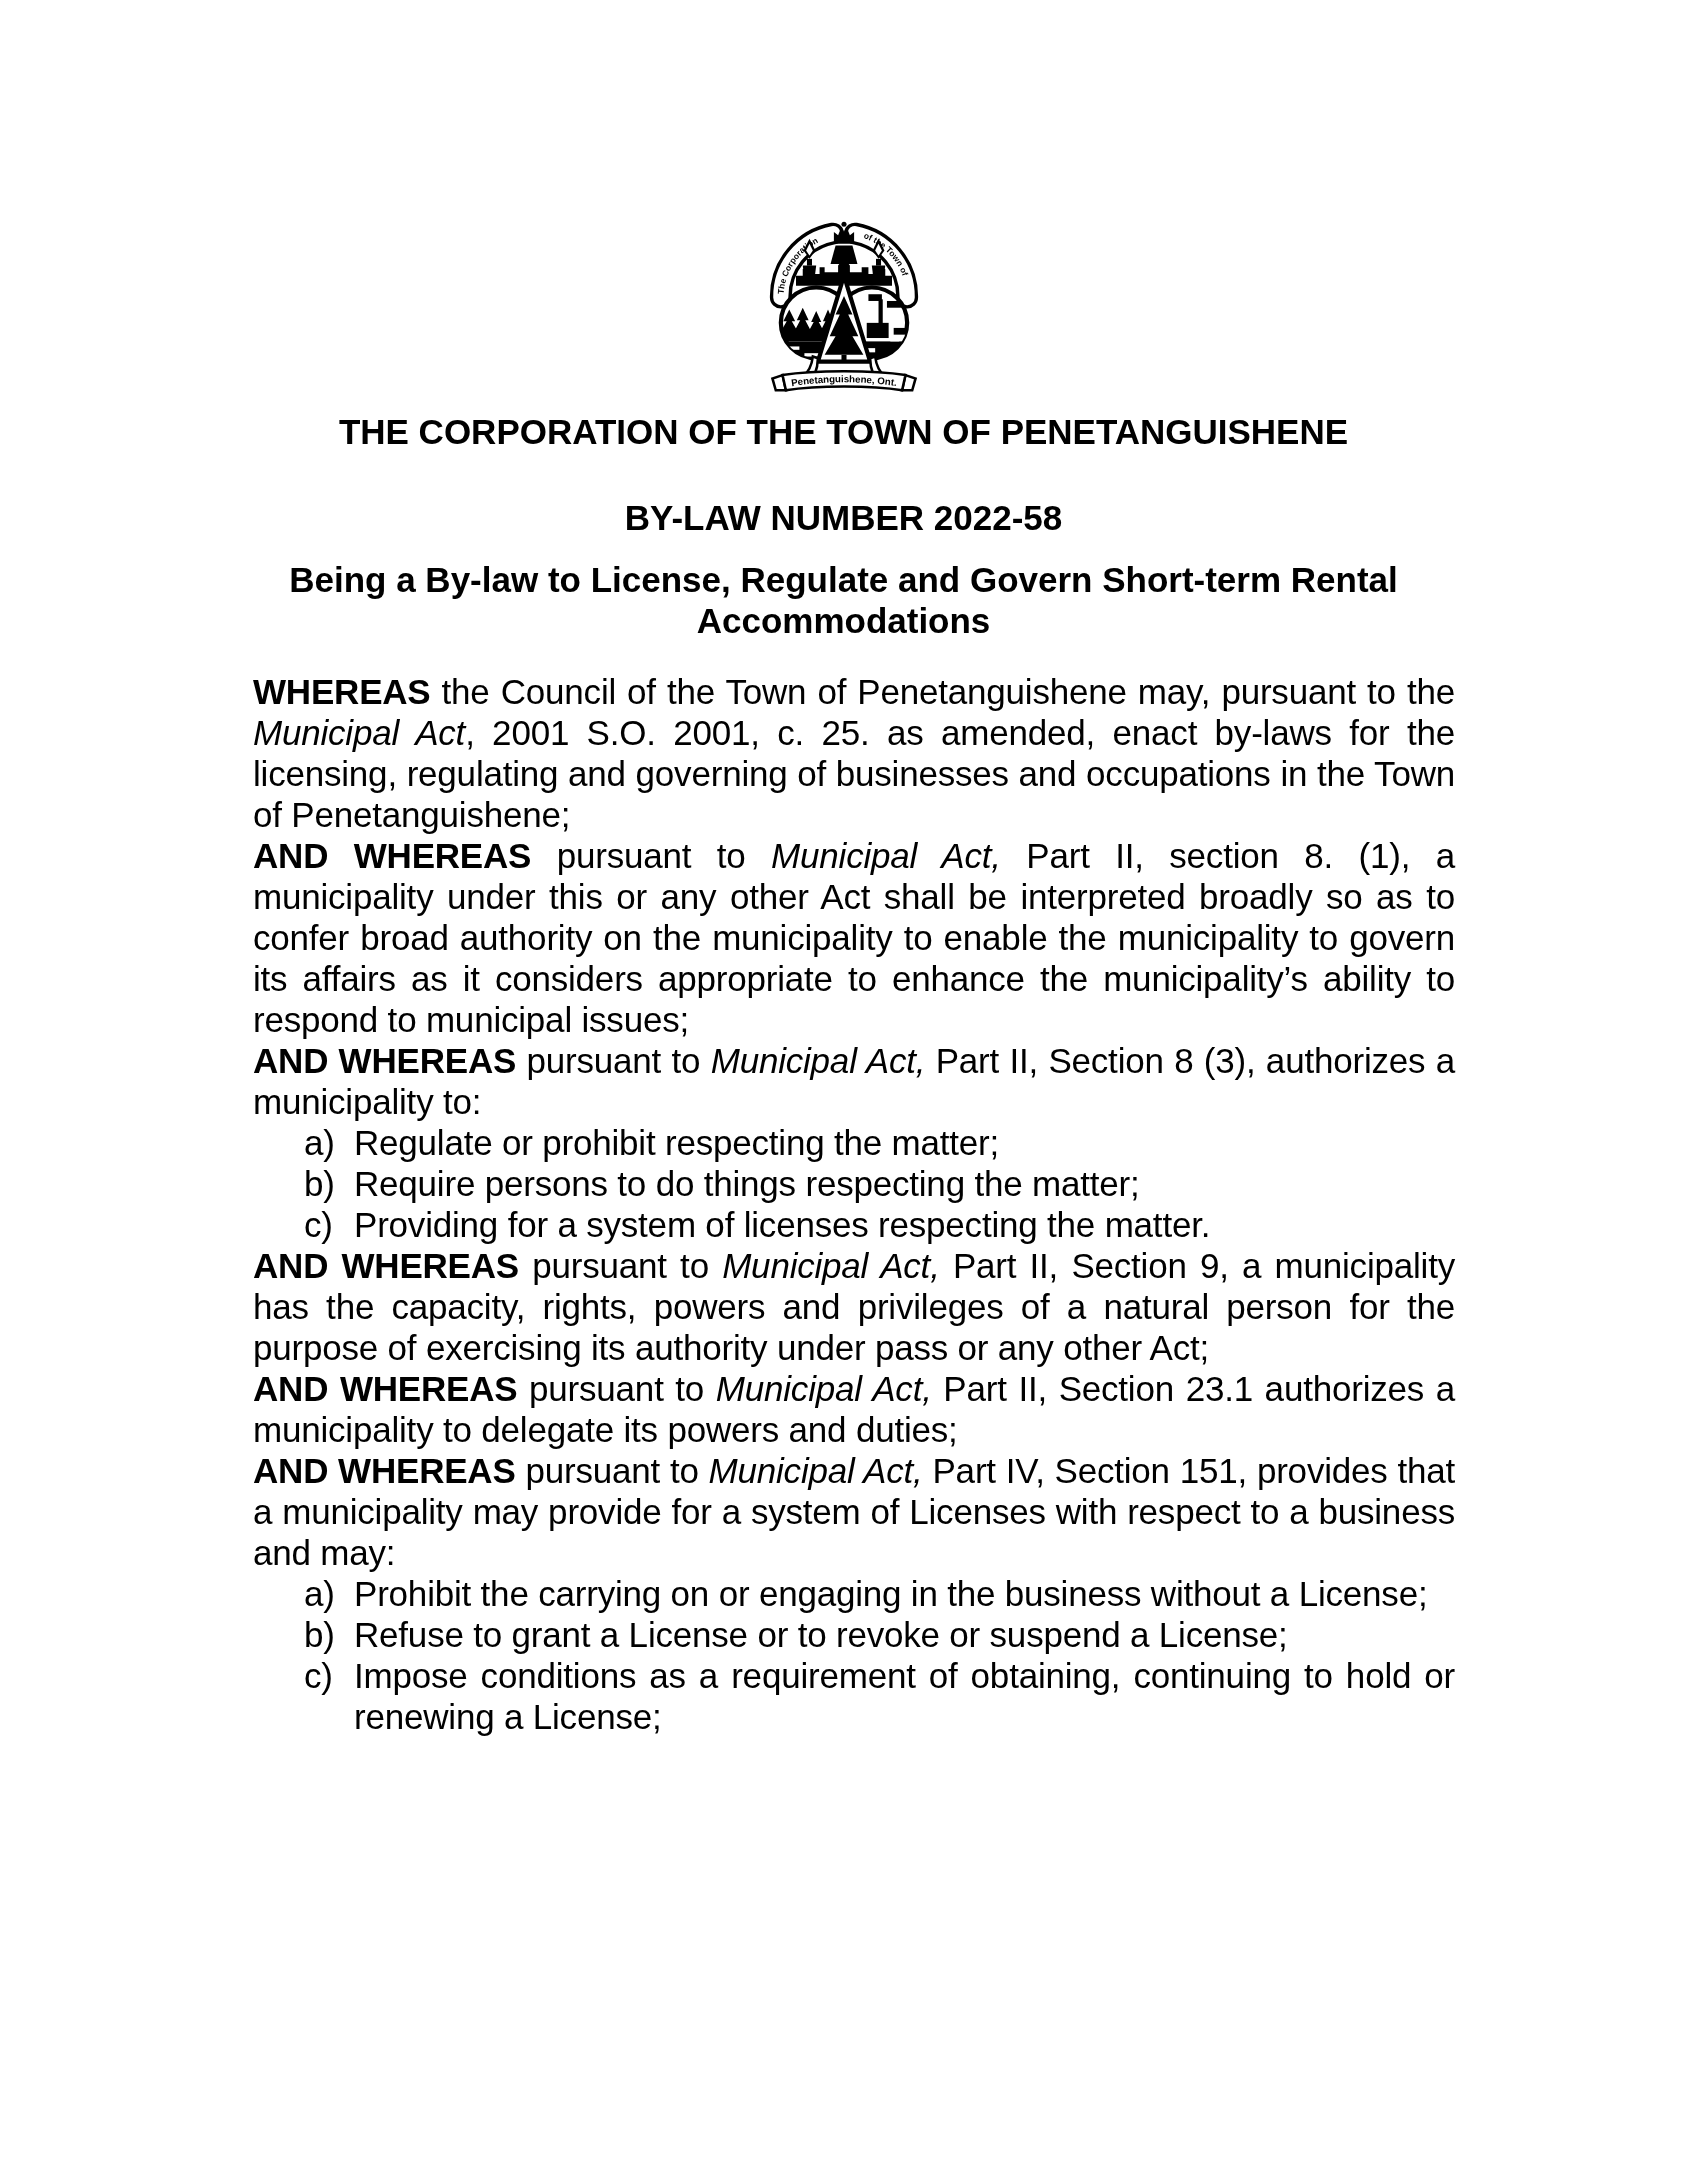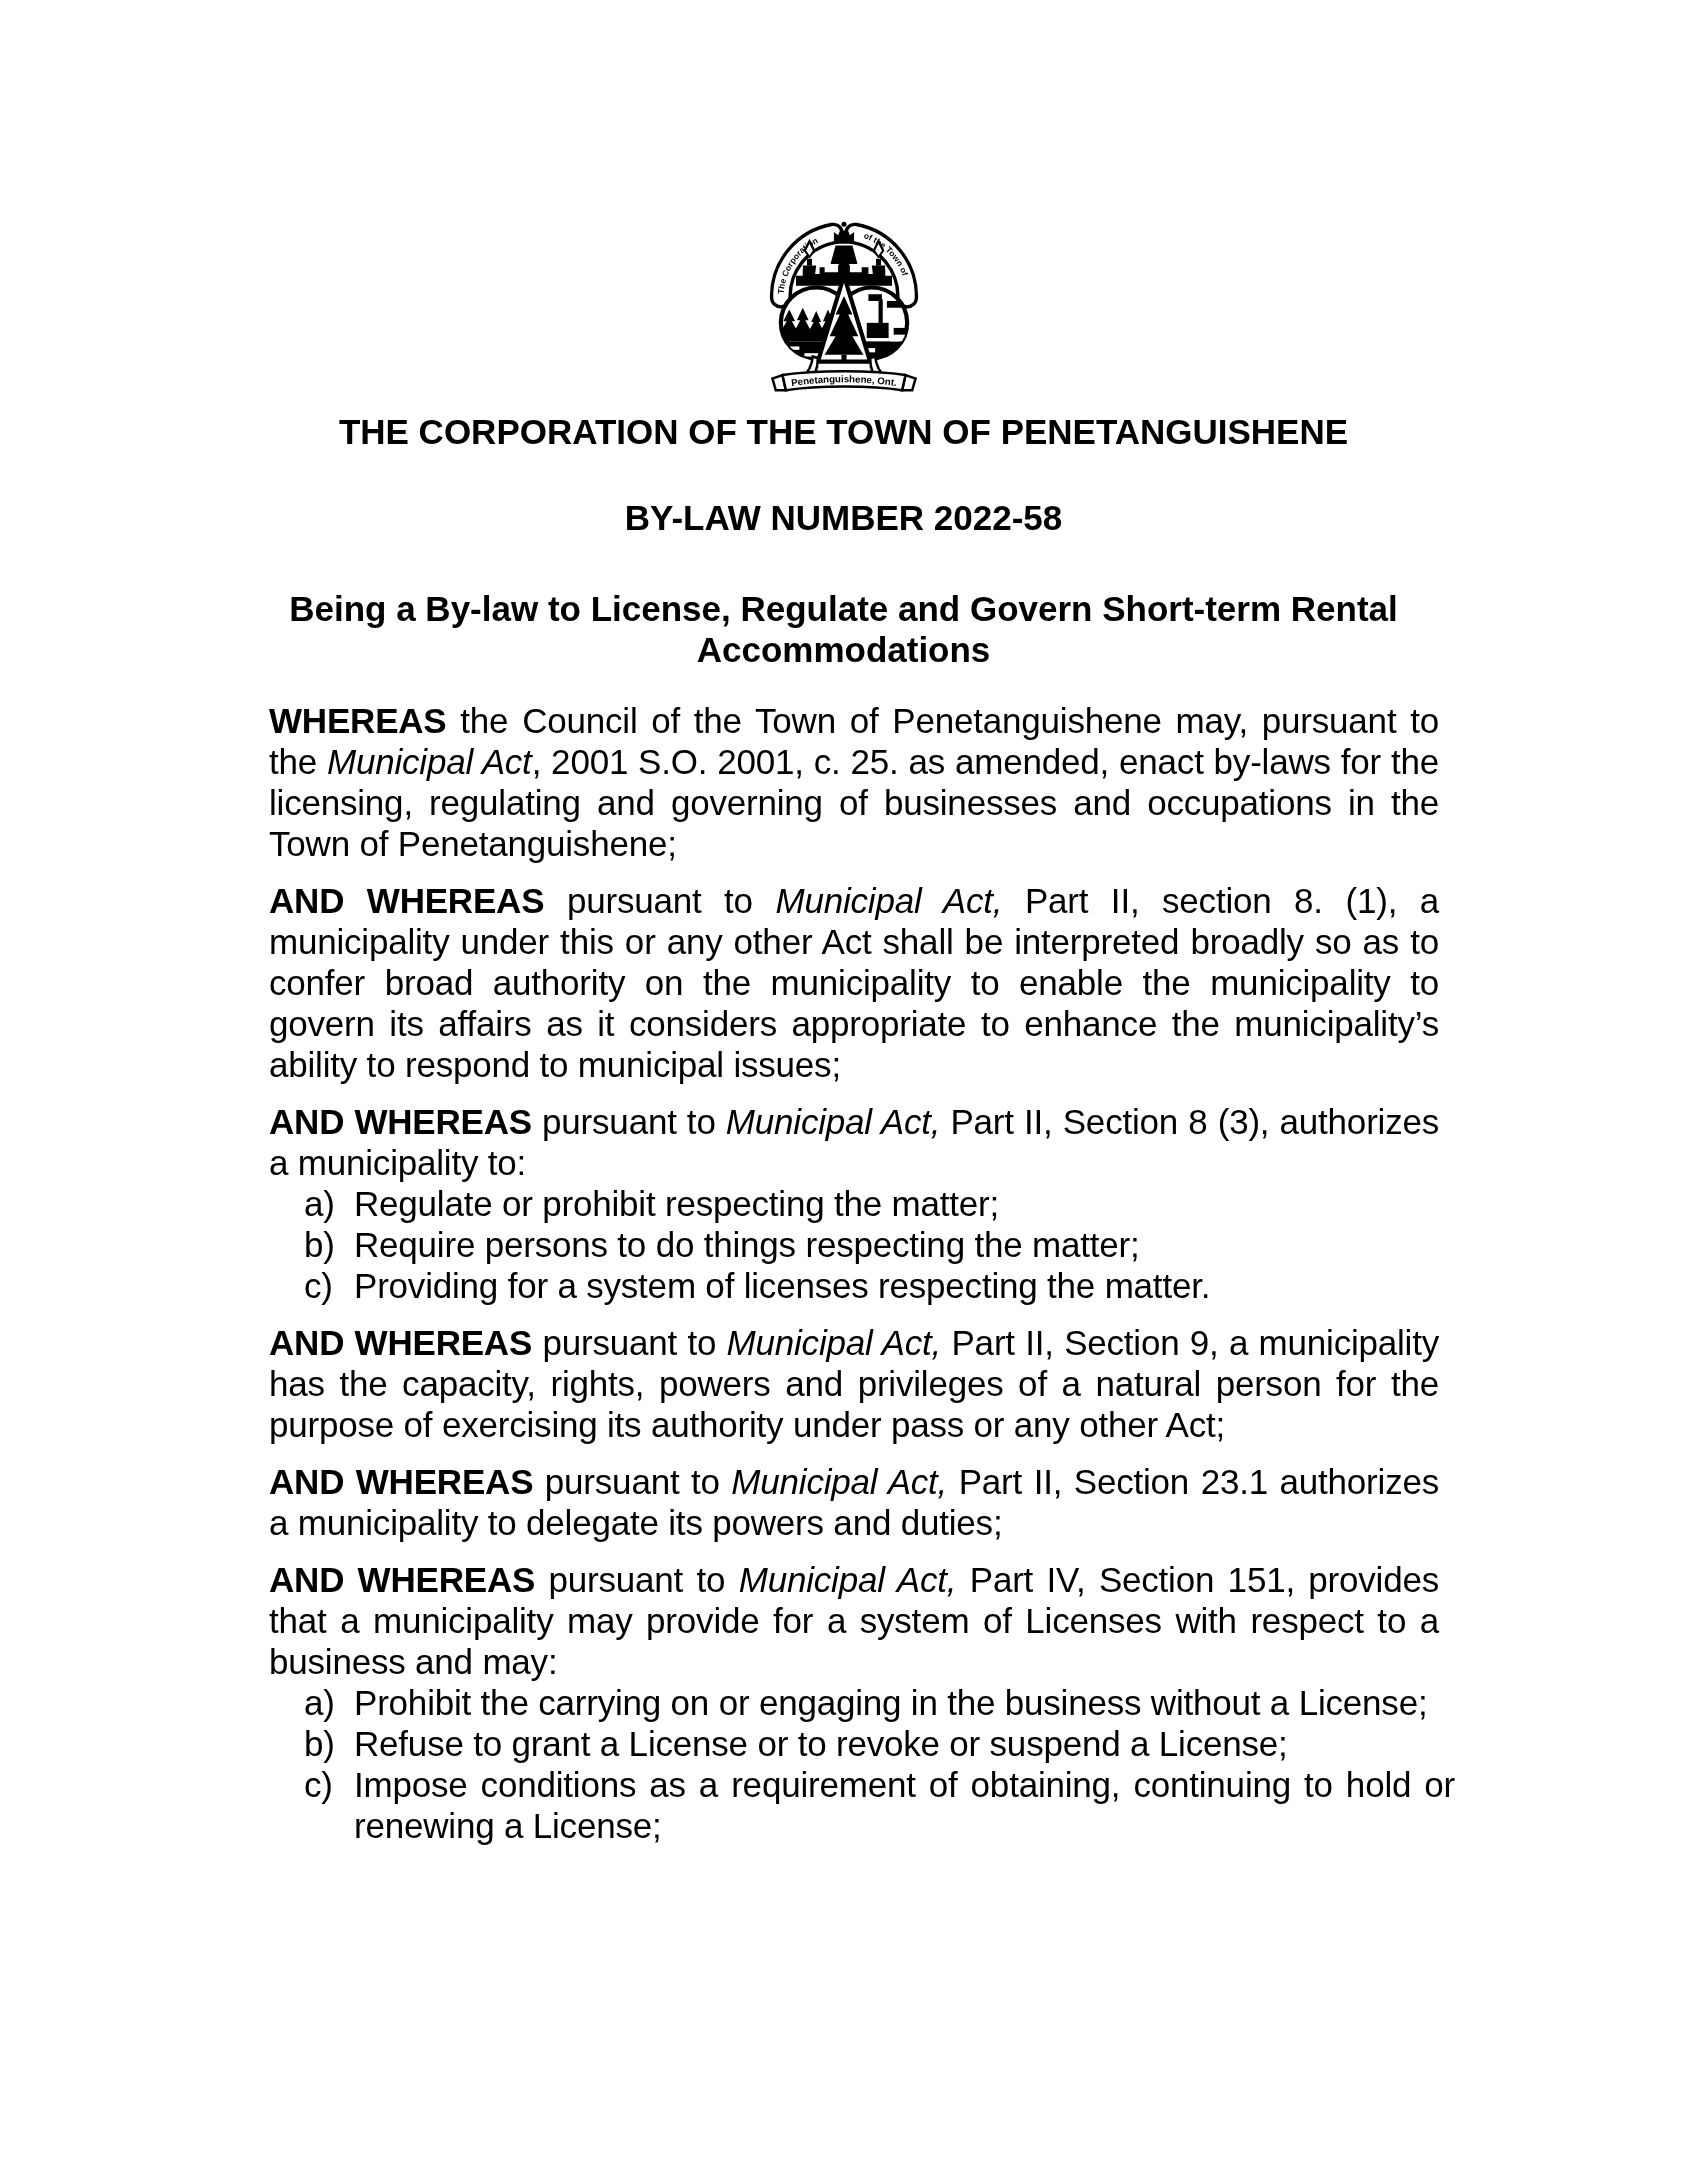--- a/index.html
+++ b/index.html
@@ -20,31 +20,31 @@
   .doc-head { text-align: center; }
   .doc-head h1, .doc-head h2, .doc-head h3 {
     font-size: 35px;
     font-weight: bold;
     line-height: 41px;
     margin: 0;
     text-align: center;
   }
   h1.org-title   { margin-top: 18.6px; }
   h2.bylaw-num   { margin-top: 45px; }
-  h3.bylaw-subj  { margin-top: 50px; max-width: 1181px; margin-left: auto; margin-right: auto; }
+  h3.bylaw-subj  { margin-top: 21px; max-width: 1181px; margin-left: auto; margin-right: auto; }
   .doc-body {
     margin: 30px 232px 0 253px;
     font-size: 35px;
     line-height: 41px;
     text-align: justify;
     letter-spacing: -0.2px;
   }
   .doc-body > * + * { margin-top: 25px; }
   .doc-body p { margin-bottom: 0; }
-  .para { margin: 16px; }
+  .para { margin: 0; }
   .b { font-weight: bold; }
   .i { font-style: italic; }
   .clause-list { margin-top: 0 !important; }
   .li { display: flex; }
   .li-m { flex: 0 0 50px; margin-left: 51px; }
   .li-t { flex: 1 1 auto; text-align: justify; }
   .crest-text { font-family: "Liberation Sans", "DejaVu Sans", sans-serif; fill: #000; }
 </style>
 </head>
 <body>

